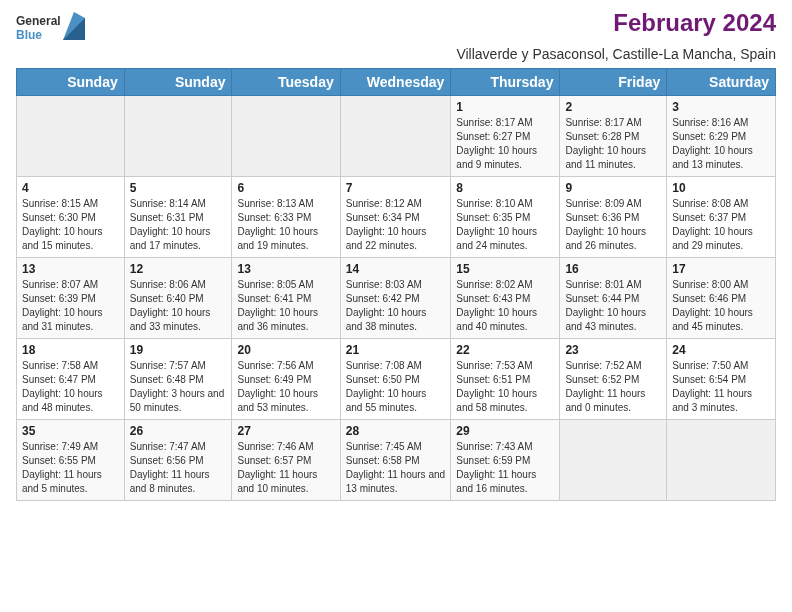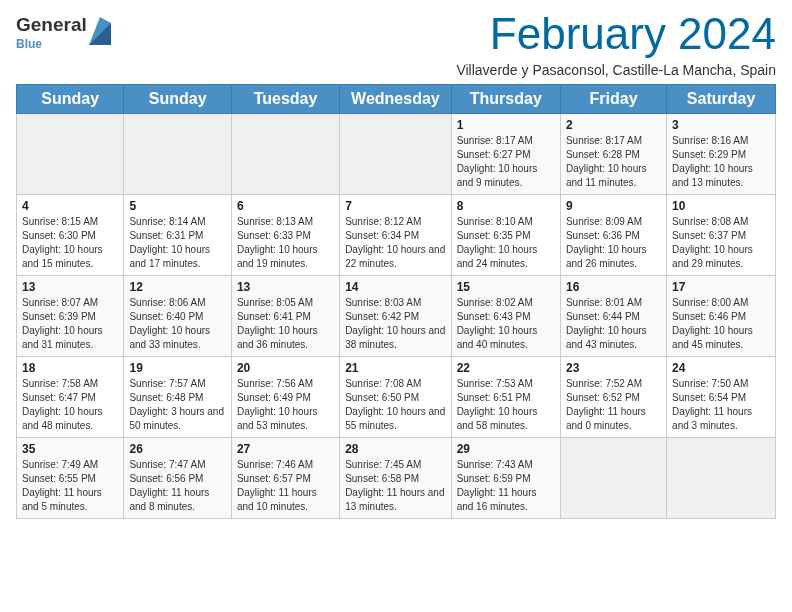--- a/index.html
+++ b/index.html
@@ -35,42 +35,42 @@
     .logo-icon {
       width: 22px;
       height: 28px;
       margin-left: 2px;
       margin-top: -4px;
     }
     .title-area {
       text-align: right;
     }
     .main-title {
-      font-size: 44px;
-      font-weight: normal;
-      color: #0369a1;
+      font-size: 24px;
+      font-weight: bold;
+      color: #701a75;
       line-height: 1.1;
     }
     .subtitle {
       font-size: 14px;
       color: #333;
-      margin-top: 4px;
+      margin-top: 10px;
     }
     .calendar {
       width: 100%;
       border-collapse: collapse;
       margin-top: 6px;
     }
     .calendar thead th {
       background: #4a90c4;
       color: #fff;
-      font-size: 16px;
+      font-size: 14px;
       font-weight: bold;
       padding: 5px 6px;
-      text-align: center;
+      text-align: right;
       border: 1px solid #3a7ab0;
     }
     .calendar tbody td {
       border: 1px solid #ccc;
       vertical-align: top;
       padding: 4px 5px;
       width: 113px;
       min-height: 80px;
       font-size: 10.5px;
       color: #333;
@@ -97,21 +97,21 @@
       background: #f0f0f0 !important;
     }
   </style>
 </head>
 <body>
 
 <div class="page">
   <div class="header">
     <div class="logo-area">
       <div class="logo-text">
-        <span style="font-size:19px;font-weight:bold;color:#333;line-height:1.2;">General</span>
+        <span style="font-size:12px;font-weight:bold;color:#333;line-height:1.2;">General</span>
         <span style="font-size:12px;font-weight:bold;color:#4a90c4;line-height:1.2;">Blue</span>
       </div>
       <svg class="logo-icon" viewBox="0 0 22 28" xmlns="http://www.w3.org/2000/svg" style="margin-left:2px;">
         <polygon points="0,28 22,28 22,6 11,0" fill="#4a90c4"></polygon>
         <polygon points="0,28 22,28 22,6" fill="#2a6090"></polygon>
       </svg>
     </div>
     <div class="title-area">
       <div class="main-title">February 2024</div>
       <div class="subtitle">Villaverde y Pasaconsol, Castille-La Mancha, Spain</div>

